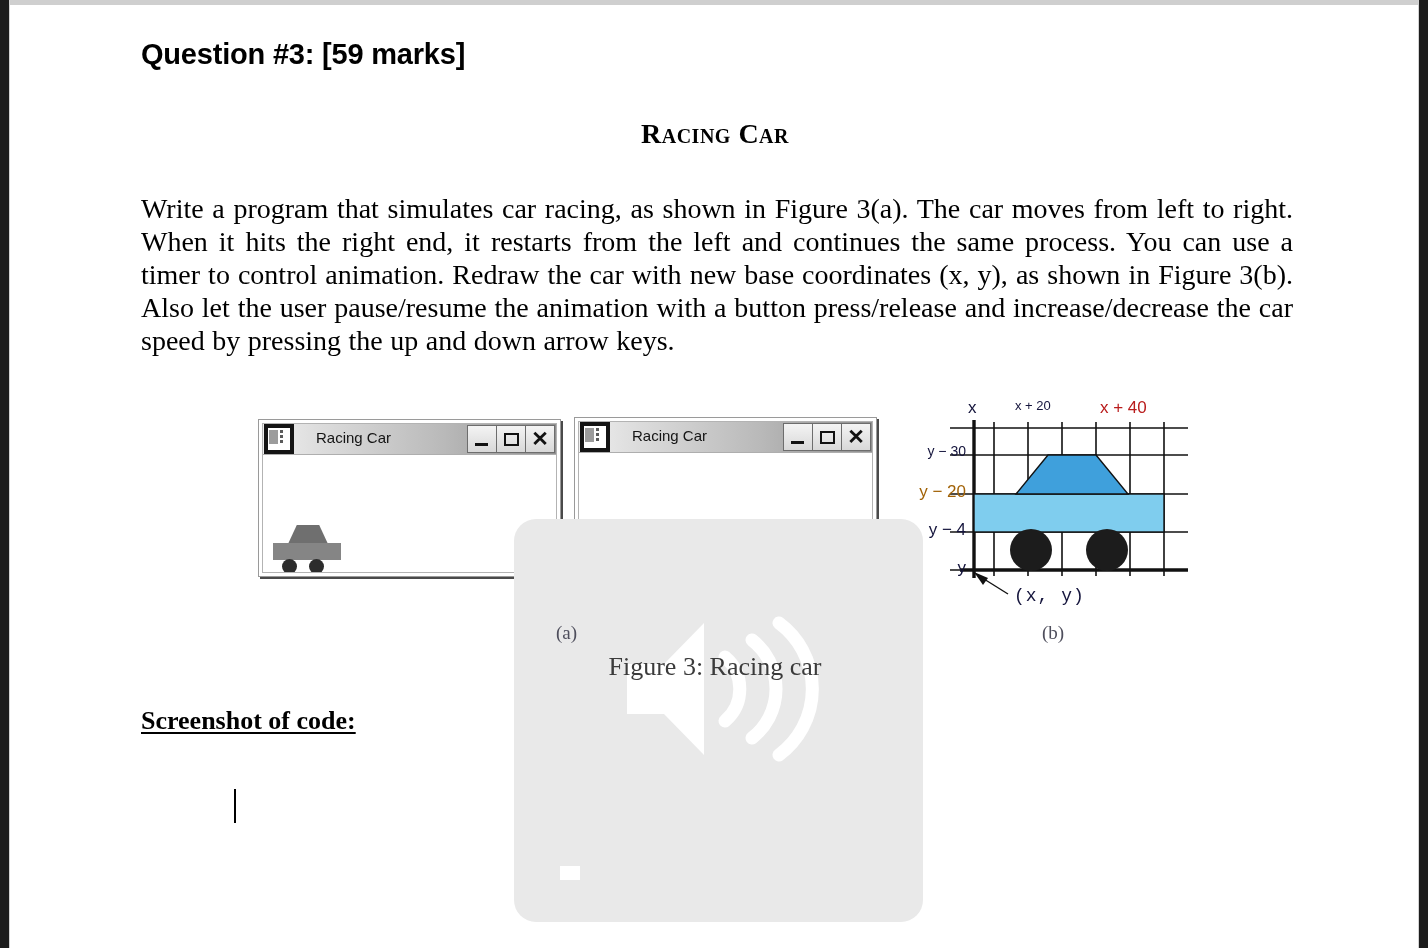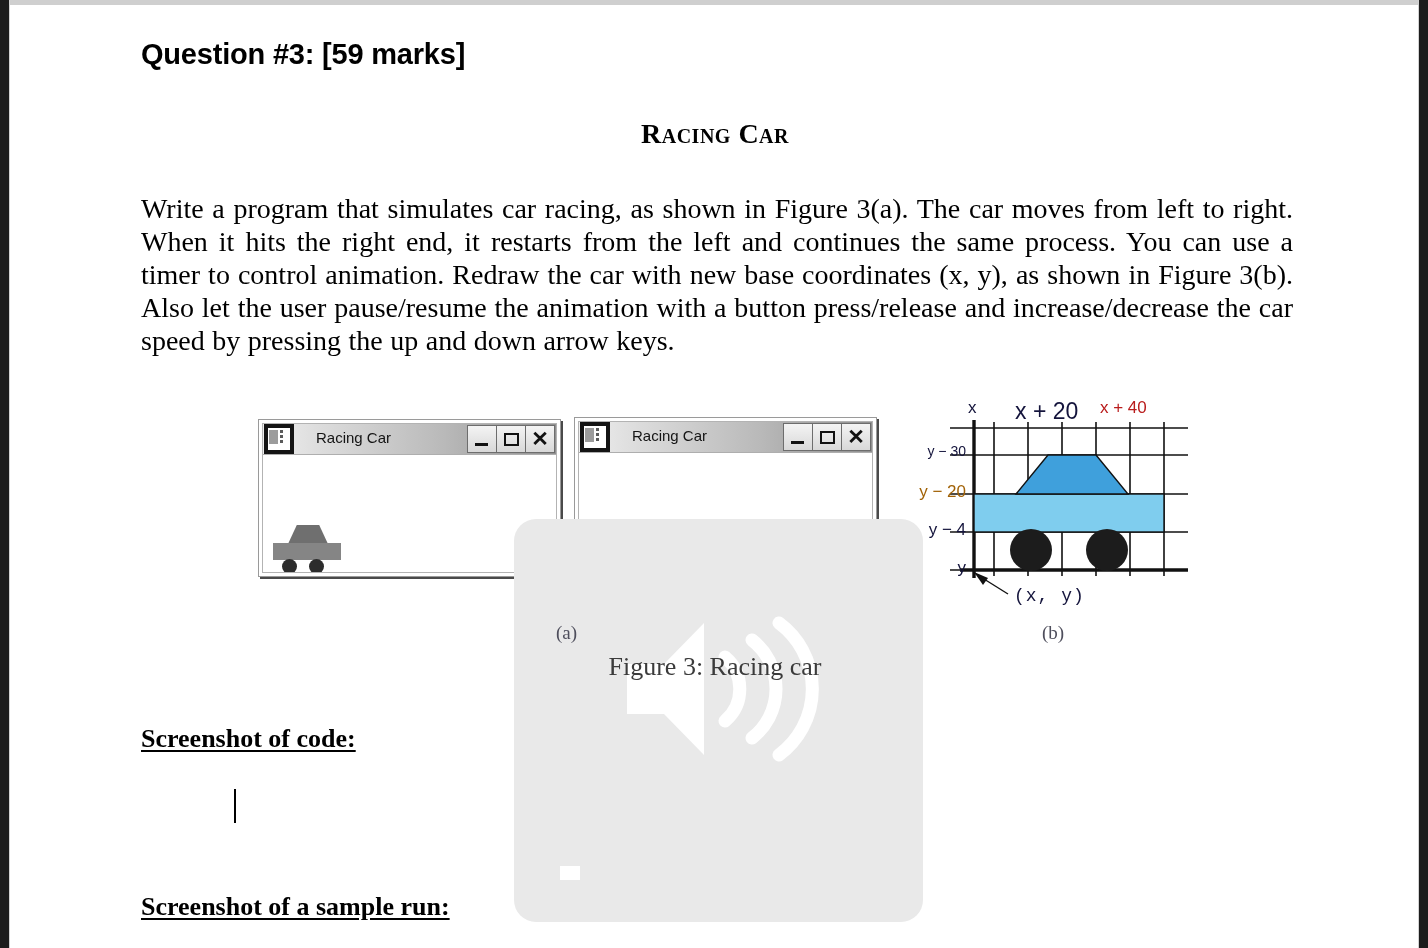--- a/index.html
+++ b/index.html
@@ -293,21 +293,21 @@
   .sec-heading {
     position: absolute;
     font-family: "Liberation Serif", serif;
     font-weight: bold;
     font-size: 26px;
     color: #000;
     text-decoration: underline;
     text-underline-offset: 3px;
     white-space: nowrap;
   }
-  #h-code { left: 131px; top: 724px; text-align: right; }
+  #h-code { left: 131px; top: 706px; text-align: right; }
   #h-run  { left: 131px; top: 892px; }
   #text-caret {
     position: absolute;
     left: 224px;
     top: 789px;
     width: 2px;
     height: 34px;
     background: #000;
   }
 </style>
@@ -413,21 +413,21 @@
         <circle cx="177" cy="152" r="21" fill="#1c1c1c"></circle>
 
         <g>
           <line x1="46" y1="176" x2="78" y2="196" stroke="#111111" stroke-width="1.4"></line>
           <polygon points="44,174 58,180 53,187" fill="#111111"></polygon>
         </g>
       </svg>
 
       
       <div style="position:absolute; left:38px; top:0px; font-family:'Liberation Sans',sans-serif; font-size:17px; color:#14143c;">x</div>
-      <div style="position:absolute; left:85px; top:0px; font-family:'Liberation Sans',sans-serif; font-size:23px; color:#14143c; white-space:nowrap;">x + 20</div>
+      <div style="position:absolute; left:85px; top:0px; font-family:'Liberation Sans',sans-serif; font-size:13px; color:#14143c; white-space:nowrap;">x + 20</div>
       <div style="position:absolute; left:170px; top:0px; font-family:'Liberation Sans',sans-serif; font-size:17px; color:#b91c1c; white-space:nowrap;">x + 40</div>
 
       
       <div style="position:absolute; left:-48px; top:45px; width:84px; text-align:right; font-family:'Liberation Sans',sans-serif; font-size:14px; color:#14143c; white-space:nowrap;">y − 30</div>
       <div style="position:absolute; left:-48px; top:84px; width:84px; text-align:right; font-family:'Liberation Sans',sans-serif; font-size:17px; color:#a16207; white-space:nowrap;">y − 20</div>
       <div style="position:absolute; left:-48px; top:122px; width:84px; text-align:right; font-family:'Liberation Sans',sans-serif; font-size:17px; color:#14143c; white-space:nowrap;">y − 4</div>
       <div style="position:absolute; left:-48px; top:160px; width:84px; text-align:right; font-family:'Liberation Sans',sans-serif; font-size:17px; color:#14143c;">y</div>
 
       
       <div style="position:absolute; left:84px; top:188px; font-family:Liberation Mono, monospace; font-size:18px; color:#14143c; letter-spacing:1px; white-space:nowrap;">(x, y)</div>
@@ -443,14 +443,13 @@
       <div id="overlay-chip"></div>
     </div>
 
     <div class="sub-label" style="left:546px; top:622px;">(a)</div>
     <div class="sub-label" style="left:1032px; top:622px;">(b)</div>
     <div id="fig-caption">Figure 3: Racing car</div>
   </div>
 
   <div class="sec-heading" id="h-code">Screenshot of code:</div>
   <div id="text-caret"></div>
-  <div class="sec-heading" id="h-run">Screenshot of a sample run:</div>
 </div>
 
 </body></html>

